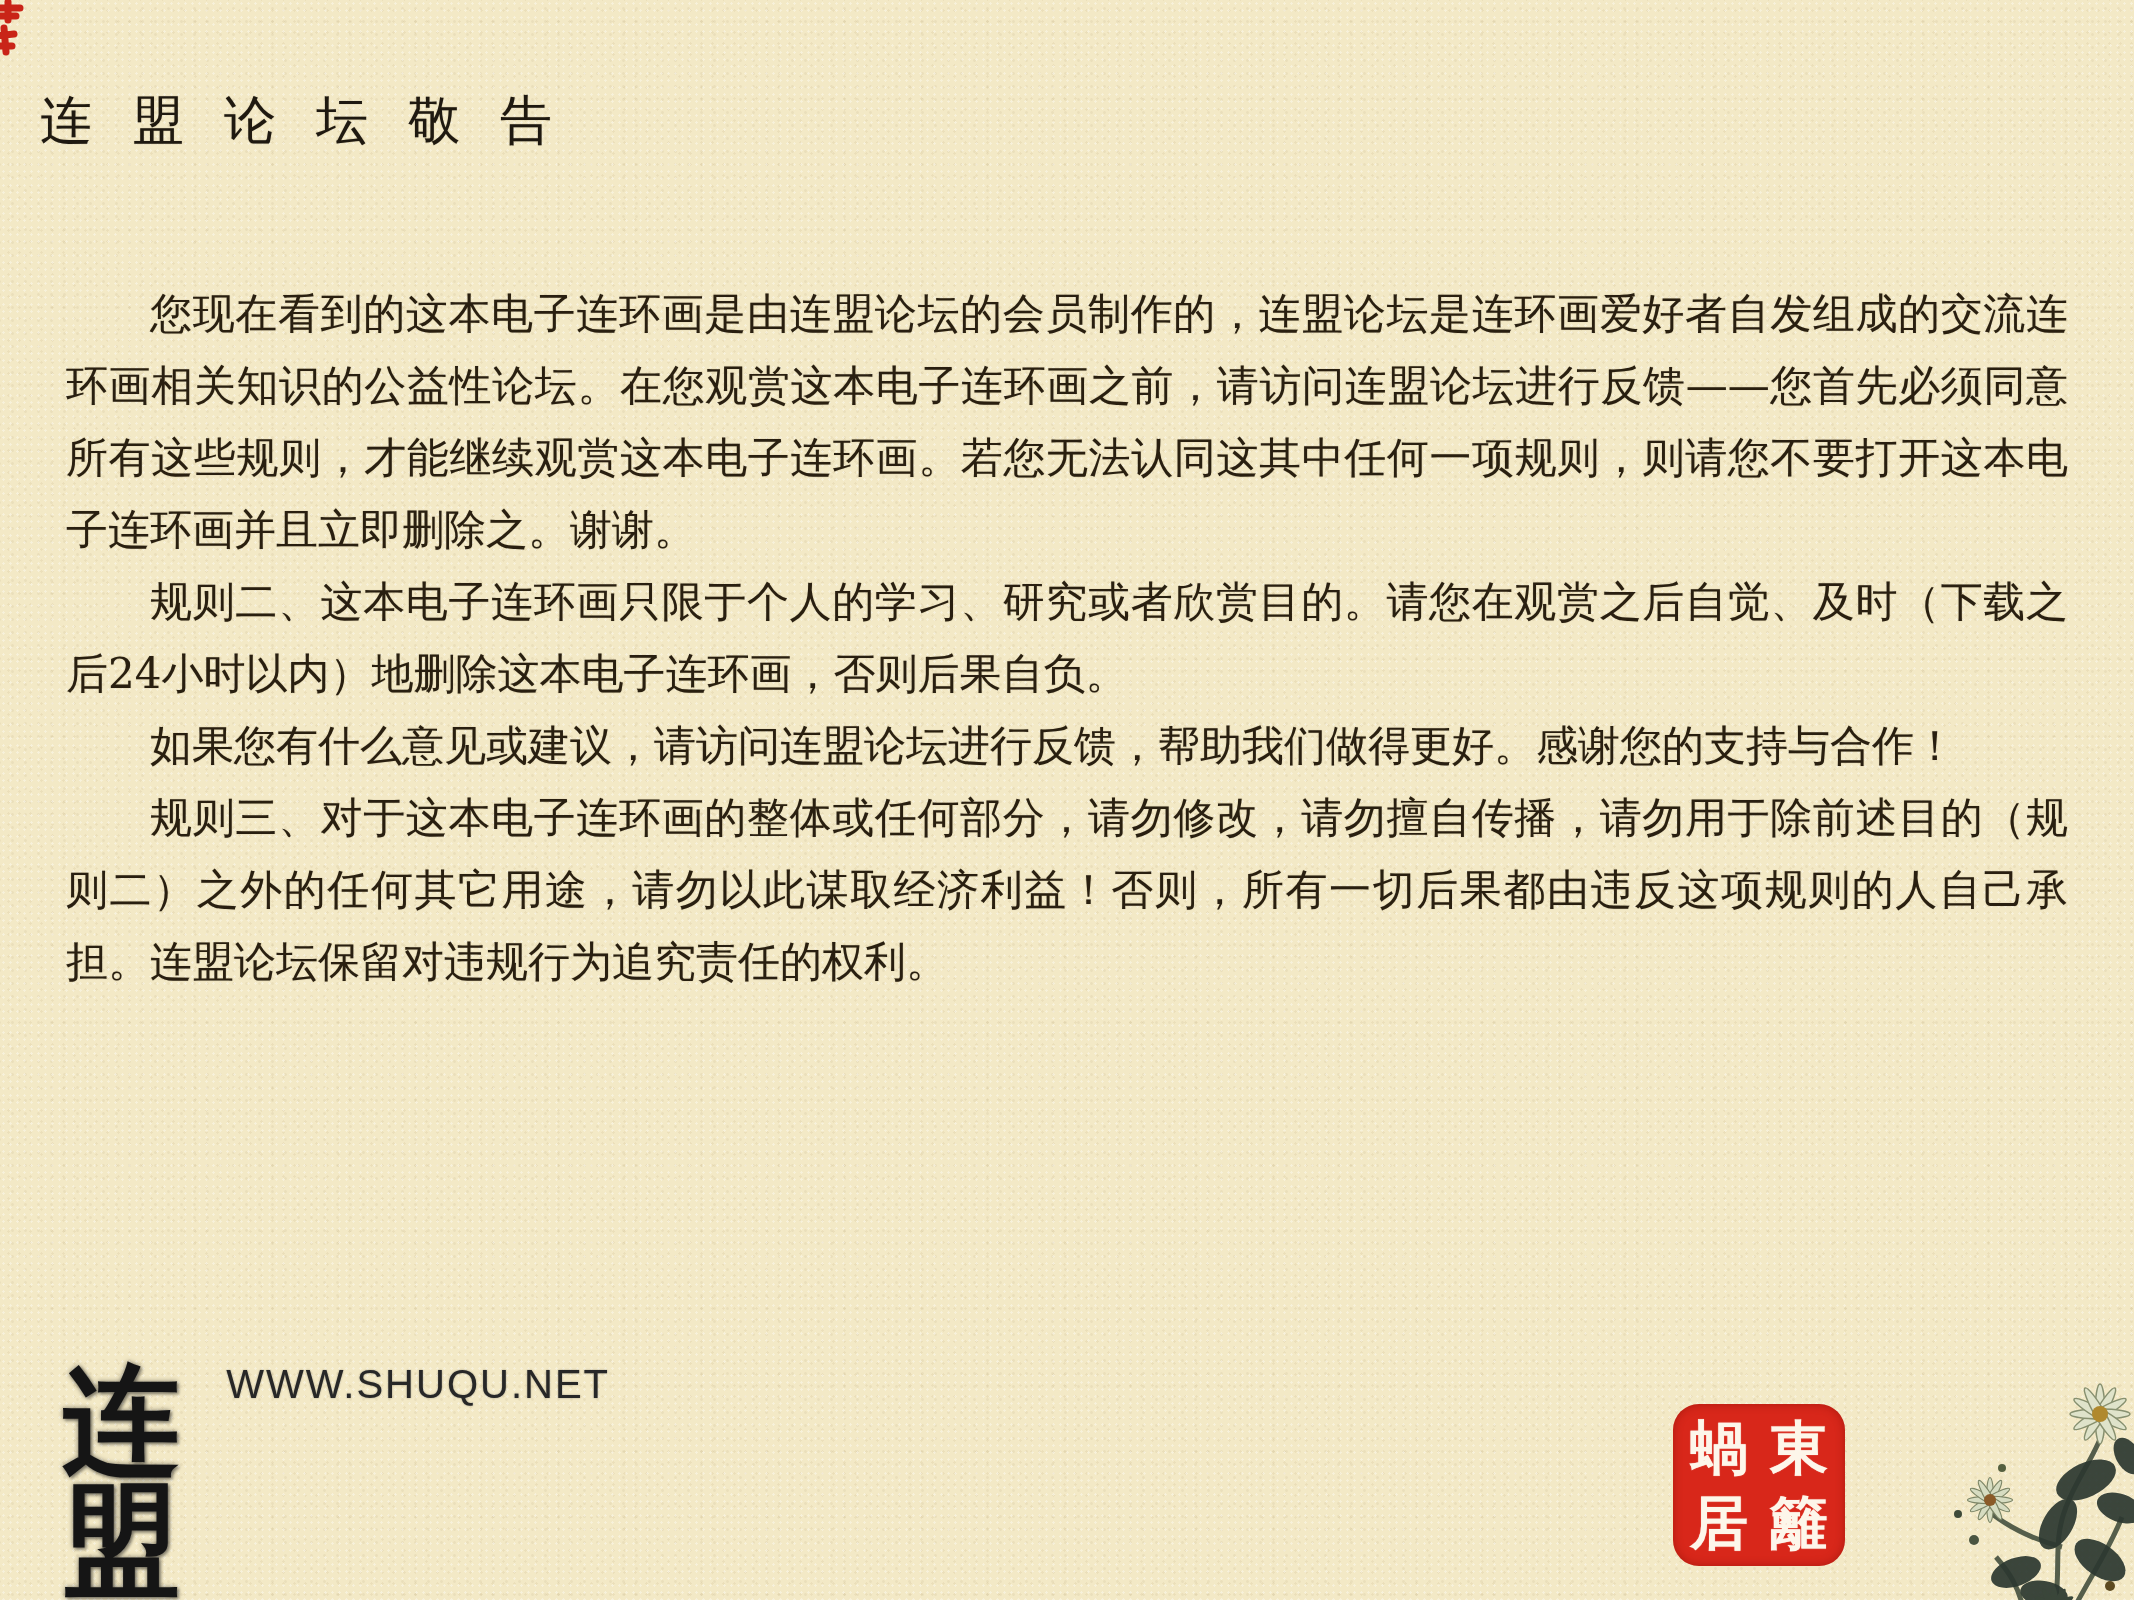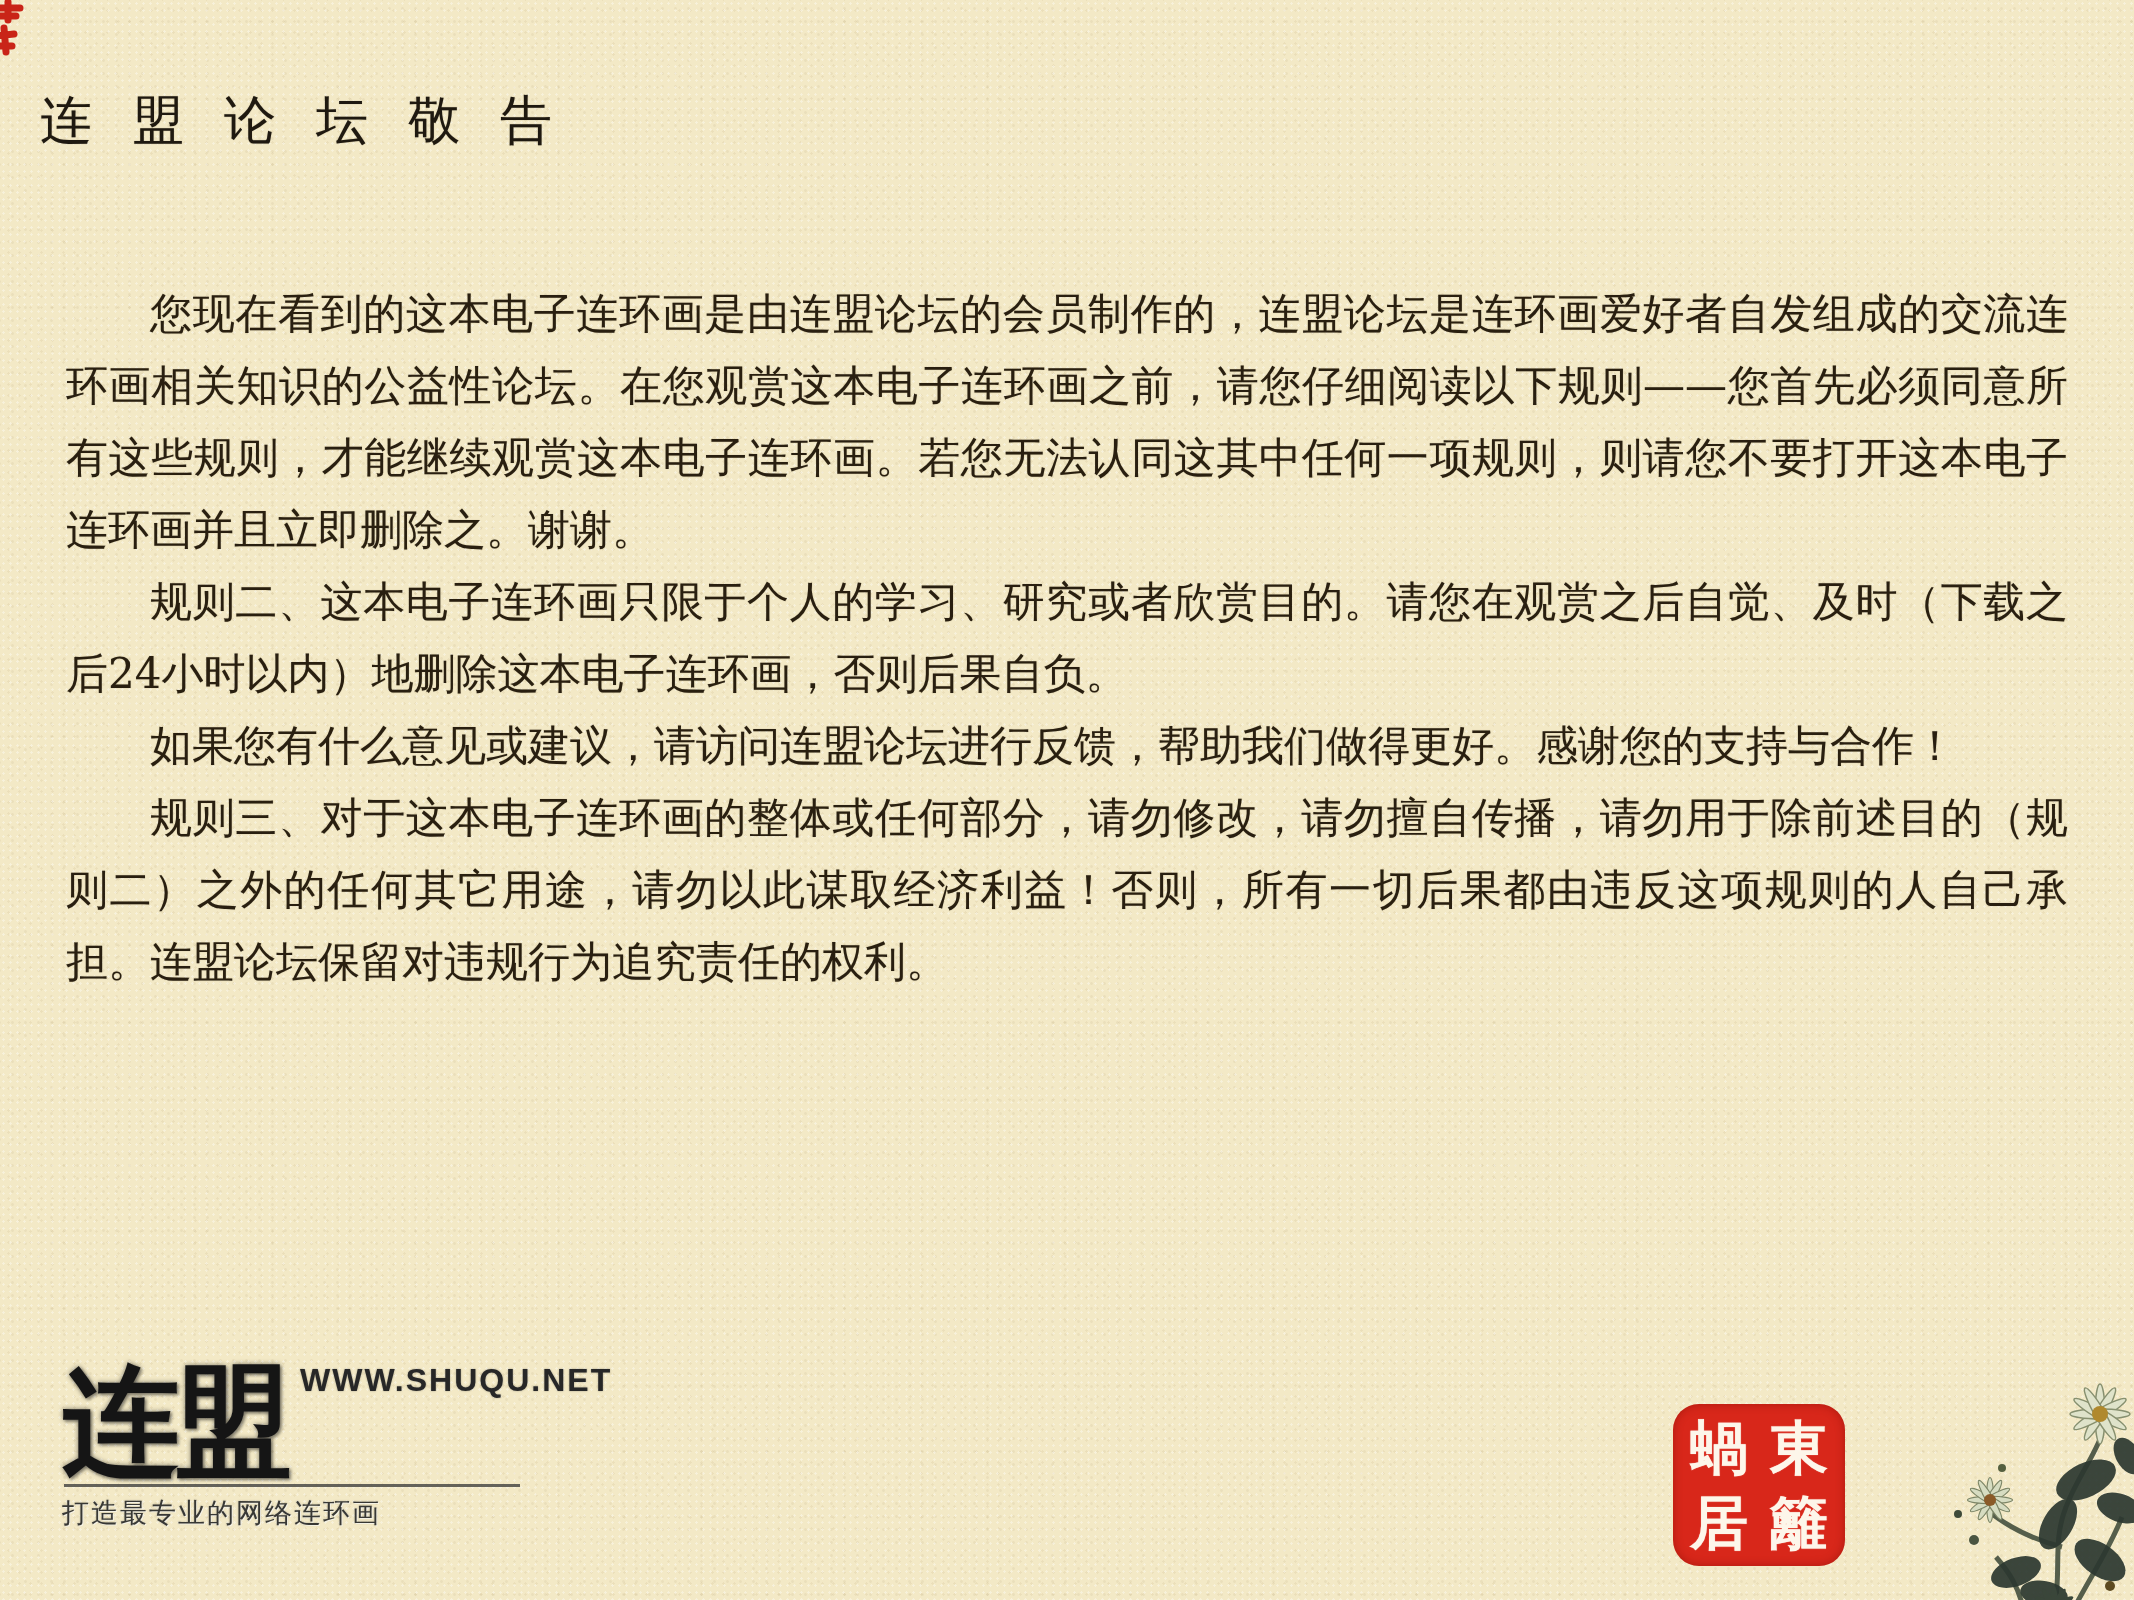--- a/index.html
+++ b/index.html
@@ -44,22 +44,22 @@
   .shuqu-logo{position:absolute;left:62px;top:1362px;width:560px;}
   .logo-top{display:flex;align-items:flex-start;}
   .logo-brand{
     font-size:118px;line-height:1.0;font-weight:bold;
     letter-spacing:-6px;color:#151515;
     text-shadow:0 0 5px rgba(20,20,20,.55), 2px 2px 3px rgba(20,20,20,.35);
     transform:scaleY(1.02);
   }
   .logo-url{
     font-family:"Liberation Sans","DejaVu Sans",sans-serif;
-    font-size:32px;font-weight:bold;letter-spacing:2px;
-    color:#272727;margin:0 3px 8px 14px;
+    font-size:40px;font-weight:normal;letter-spacing:2px;
+    color:#272727;margin:0 12px 8px 14px;
     text-shadow:0 0 2px rgba(30,30,30,.4);
   }
   .logo-divider{width:456px;height:3px;background:#4a4a46;margin:4px 0 8px 2px;opacity:.85;}
   .logo-tagline{
     font-size:27px;font-weight:normal;letter-spacing:2px;color:#383835;
     text-shadow:1px 1px 0 rgba(255,255,250,.65), 0 0 2px rgba(40,40,40,.35);
   }
 
   
   .red-seal{
@@ -93,21 +93,21 @@
       <g stroke="#c92418" stroke-width="7" fill="none" stroke-linecap="round">
         <path d="M-4 8 L20 8 M8 2 L8 20 M-4 16 L16 16"></path>
         <path d="M-6 36 L14 34 M4 28 L6 52 M-6 46 L12 46"></path>
       </g>
     </svg>
   </div>
 
   <h1 class="page-title">连盟论坛敬告</h1>
 
   <main class="notice-body">
-    <p>您现在看到的这本电子连环画是由连盟论坛的会员制作的，连盟论坛是连环画爱好者自发组成的交流连环画相关知识的公益性论坛。在您观赏这本电子连环画之前，请您仔细阅读以下规则——您首先必须同意所有这些规则，才能继续观赏这本电子连环画。若您无法认同这其中任何一项规则，则请您不要打开这本电子连环画并且立即删除之。谢谢。</p>
+    <p>您现在看到的这本电子连环画是由连盟论坛的会员制作的，连盟论坛是连环画爱好者自发组成的交流连环画相关知识的公益性论坛。在您观赏这本电子连环画之前，请访问连盟论坛进行反馈——您首先必须同意所有这些规则，才能继续观赏这本电子连环画。若您无法认同这其中任何一项规则，则请您不要打开这本电子连环画并且立即删除之。谢谢。</p>
     <p>规则二、这本电子连环画只限于个人的学习、研究或者欣赏目的。请您在观赏之后自觉、及时（下载之后24小时以内）地删除这本电子连环画，否则后果自负。</p>
     <p>如果您有什么意见或建议，请访问连盟论坛进行反馈，帮助我们做得更好。感谢您的支持与合作！</p>
     <p>规则三、对于这本电子连环画的整体或任何部分，请勿修改，请勿擅自传播，请勿用于除前述目的（规则二）之外的任何其它用途，请勿以此谋取经济利益！否则，所有一切后果都由违反这项规则的人自己承担。连盟论坛保留对违规行为追究责任的权利。</p>
   </main>
 
   <div class="shuqu-logo">
     <div class="logo-top">
       <span class="logo-brand">连盟</span>
       <span class="logo-url">WWW.SHUQU.NET</span>
     </div>

